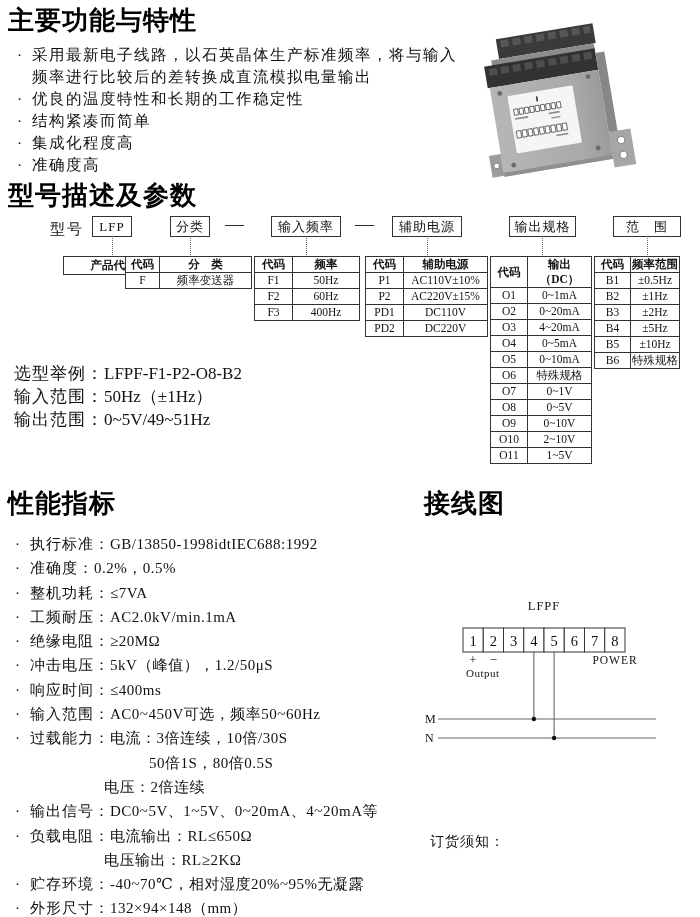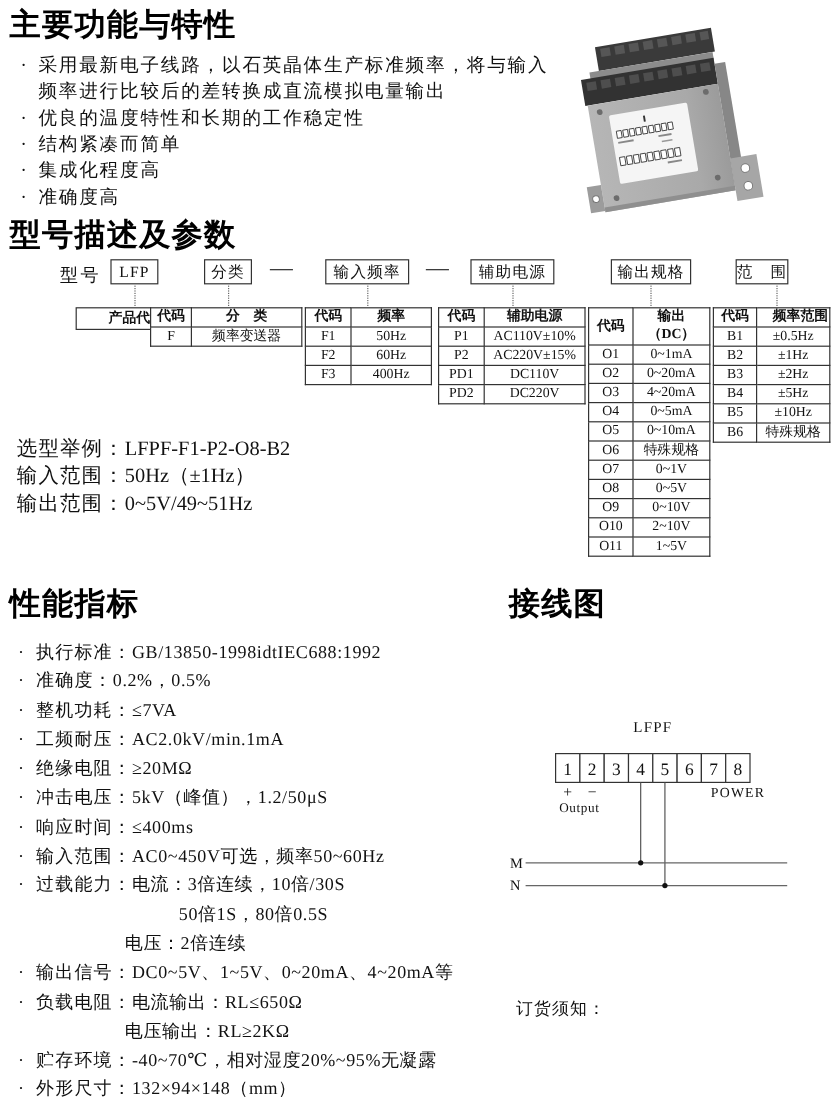--- a/index.html
+++ b/index.html
@@ -38,21 +38,21 @@
   .mtable { position:absolute; top:256px; border-collapse:collapse; font-size:11.5px; background:#fff; }
   .mtable th, .mtable td {
     border:1px solid #333; height:16px; text-align:center; vertical-align:middle;
     font-weight:normal; padding:0 1px; line-height:15px;
   }
   .mtable th { font-weight:bold; }
   #t-cat  { left:125px; } #t-cat  .c1{width:34px;} #t-cat  .c2{width:92px;}
   #t-freq { left:254px; } #t-freq .c1{width:38px;} #t-freq .c2{width:67px;}
   #t-aux  { left:365px; } #t-aux  .c1{width:38px;} #t-aux  .c2{width:84px;}
   #t-out  { left:490px; } #t-out  .c1{width:37px;} #t-out  .c2{width:64px;}
-  #t-rng  { left:594px; } #t-rng  .c1{width:36px;} #t-rng  .c2{width:61px;text-align:right;}
+  #t-rng  { left:594px; } #t-rng  .c1{width:36px;} #t-rng  .c2{width:49px;text-align:right;}
   
   #example { position:absolute; left:14px; top:362px; font-size:17px; }
   .exrow { line-height:23.2px; height:23.2px; white-space:nowrap; }
   .exlabel { letter-spacing:1px; }
   
   #perf { position:absolute; left:8px; top:488px; width:424px; }
   #perf .plist { margin-top:13px; font-size:15px; }
   .pitem { position:relative; padding-left:22px; line-height:24.3px; letter-spacing:0.5px; white-space:nowrap; }
   .pitem .bullet { position:absolute; left:7px; letter-spacing:0; }
   .plabel { letter-spacing:1px; }
@@ -168,21 +168,21 @@
 <div class="h1" id="model-title">型号描述及参数</div>
 <span class="mprefix">型号</span>
 
 <div class="mbox" style="left:92px;width:40px">LFP</div>
 <div class="mbox" style="left:170px;width:40px">分类</div>
 <span class="mdash" style="left:225px">—</span>
 <div class="mbox" style="left:271px;width:70px">输入频率</div>
 <span class="mdash" style="left:355px">—</span>
 <div class="mbox" style="left:392px;width:70px">辅助电源</div>
 <div class="mbox" style="left:509px;width:67px">输出规格</div>
-<div class="mbox" style="left:613px;width:44px">范　围</div>
+<div class="mbox" style="left:613px;width:68px">范　围</div>
 
 <div class="dotline" style="left:112px"></div>
 <div class="dotline" style="left:190px"></div>
 <div class="dotline" style="left:306px"></div>
 <div class="dotline" style="left:427px"></div>
 <div class="dotline" style="left:542px"></div>
 <div class="dotline" style="left:647px"></div>
 
 <div class="pcode">产品代号</div>
 

